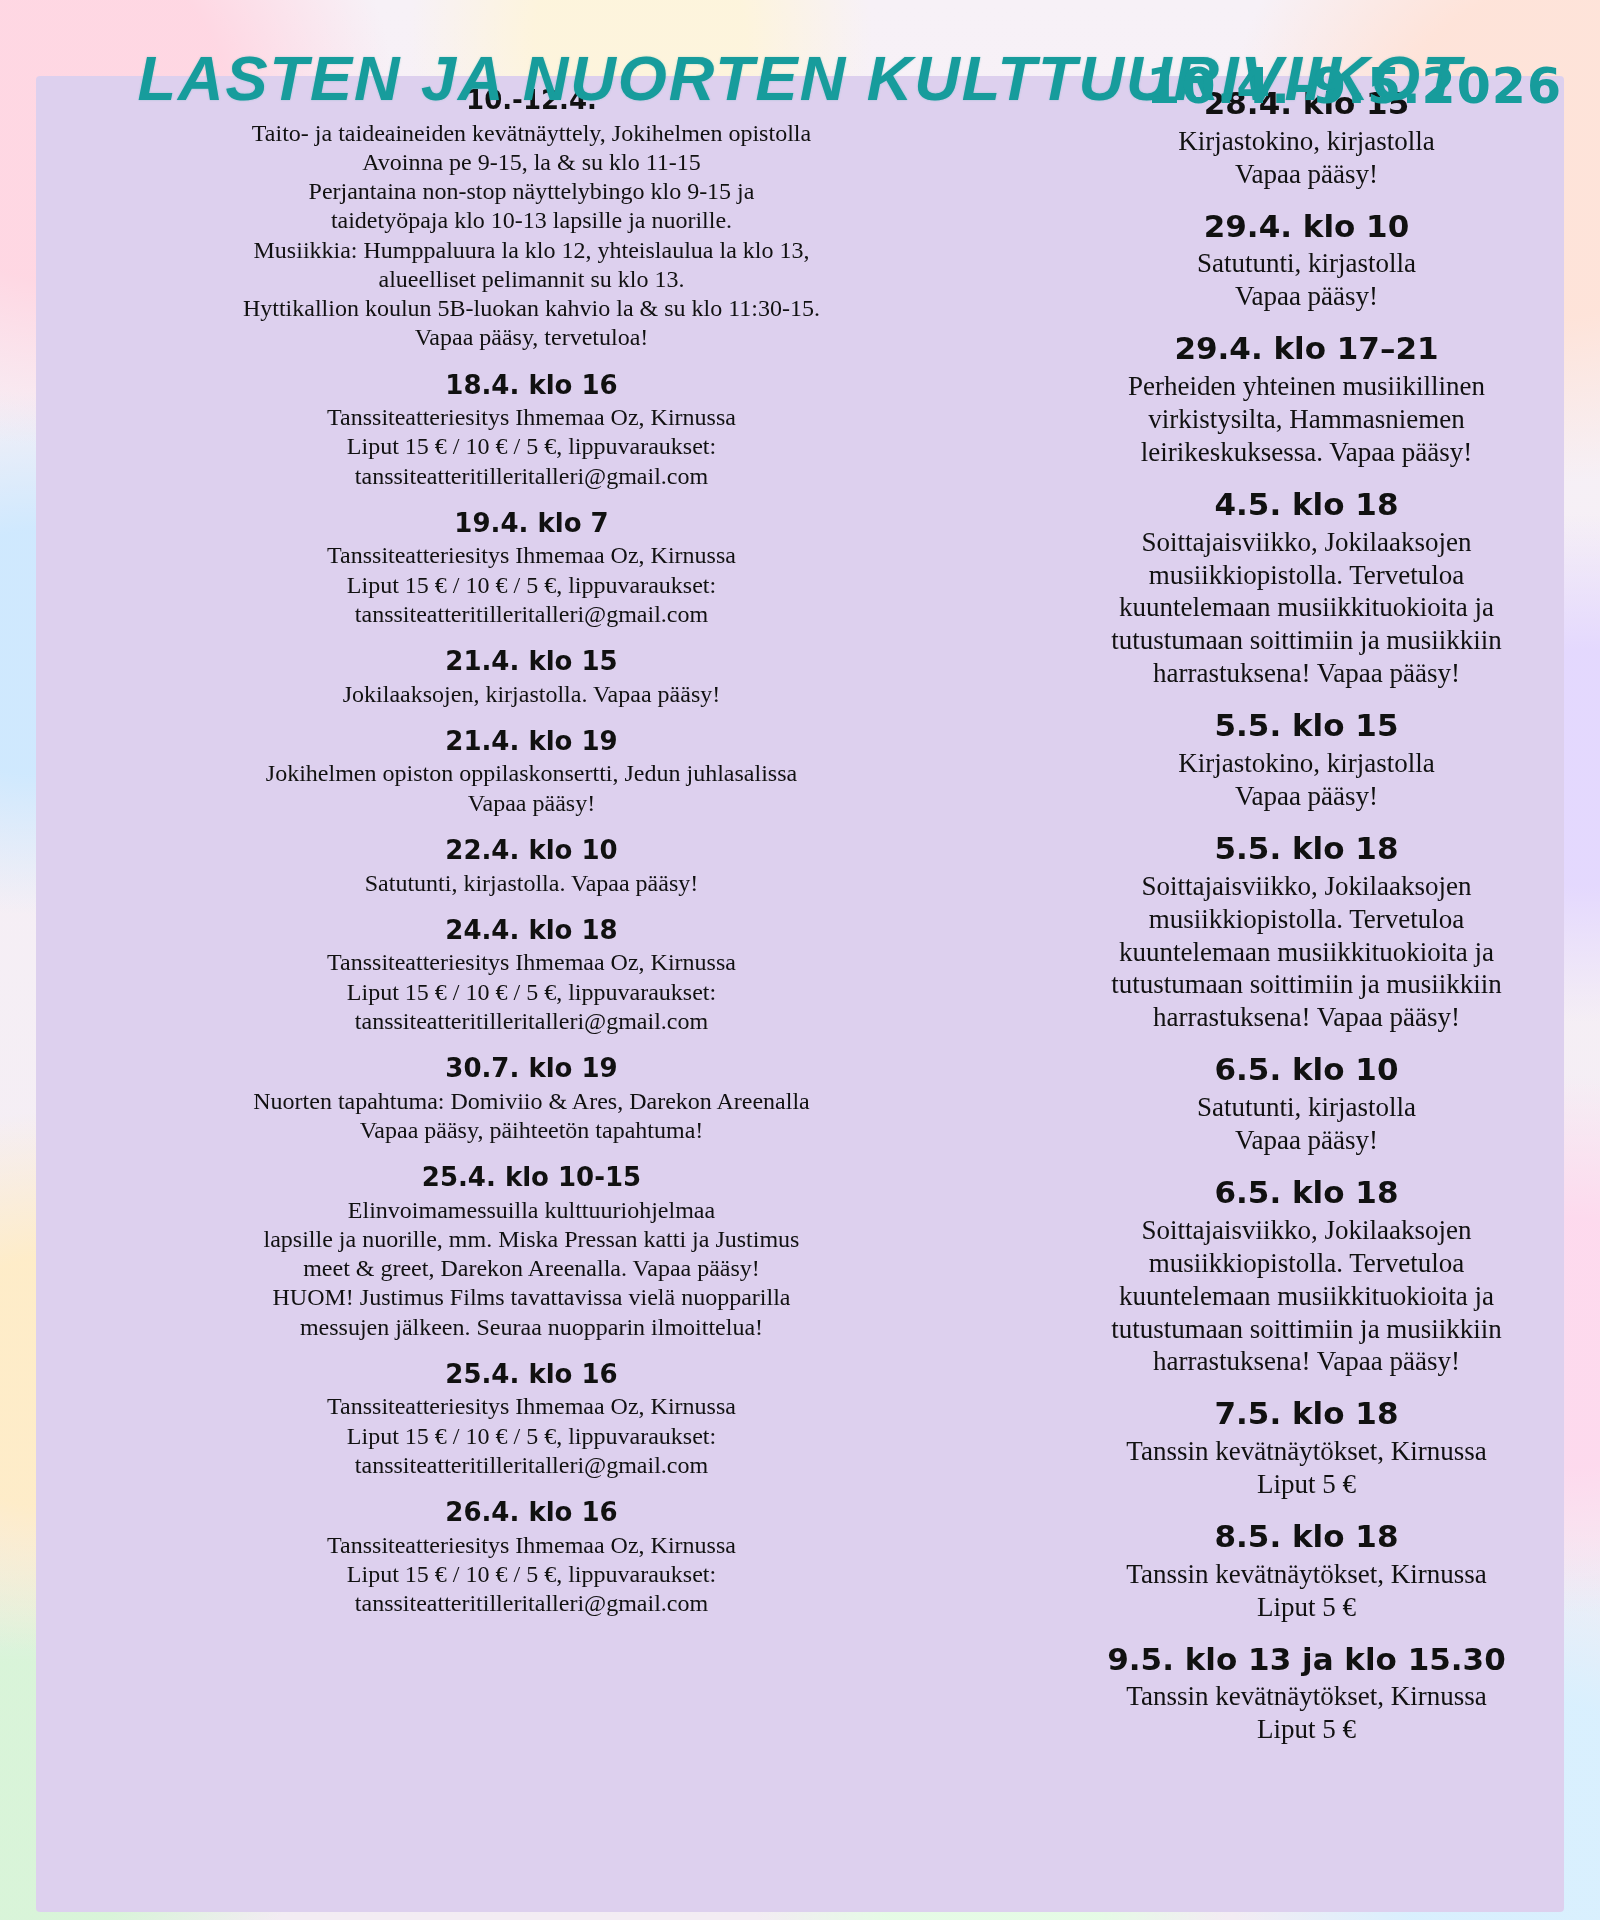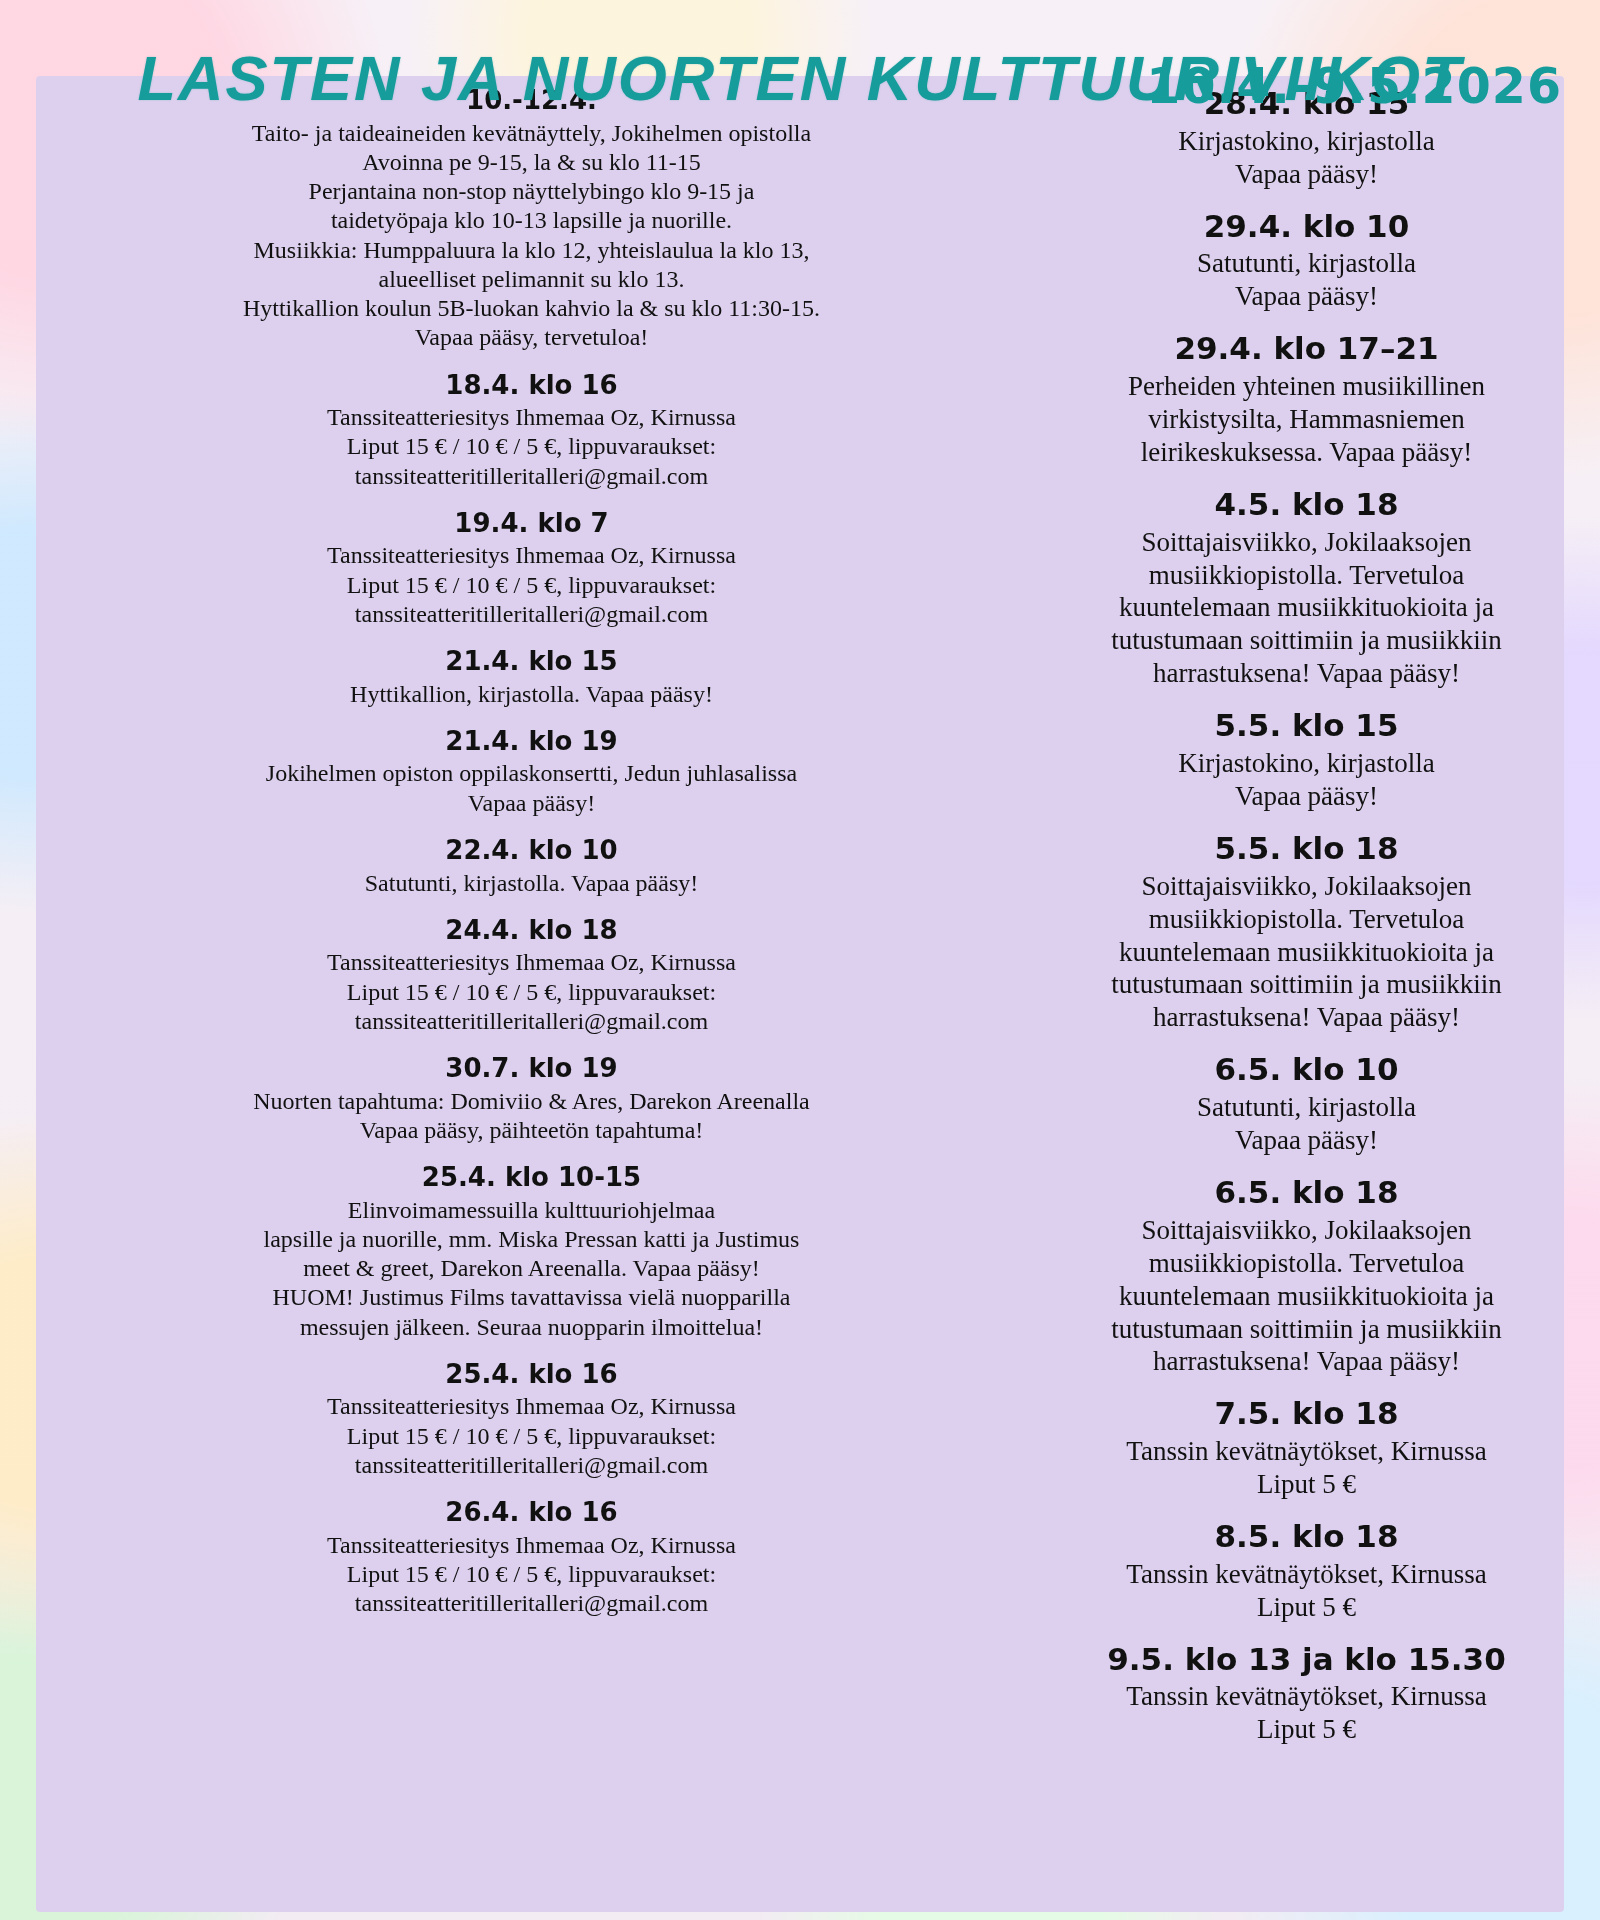--- a/index.html
+++ b/index.html
@@ -161,21 +161,21 @@
 tanssiteatteritilleritalleri@gmail.com</div>
       </div>
       <div class="event">
         <div class="event-when">19.4. klo 7</div>
         <div class="event-desc">Tanssiteatteriesitys Ihmemaa Oz, Kirnussa
 Liput 15 € / 10 € / 5 €, lippuvaraukset:
 tanssiteatteritilleritalleri@gmail.com</div>
       </div>
       <div class="event">
         <div class="event-when">21.4. klo 15</div>
-        <div class="event-desc">Hyttikallion, kirjastolla. Vapaa pääsy!</div>
+        <div class="event-desc">Jokilaaksojen, kirjastolla. Vapaa pääsy!</div>
       </div>
       <div class="event">
         <div class="event-when">21.4. klo 19</div>
         <div class="event-desc">Jokihelmen opiston oppilaskonsertti, Jedun juhlasalissa
 Vapaa pääsy!</div>
       </div>
       <div class="event">
         <div class="event-when">22.4. klo 10</div>
         <div class="event-desc">Satutunti, kirjastolla. Vapaa pääsy!</div>
       </div>

